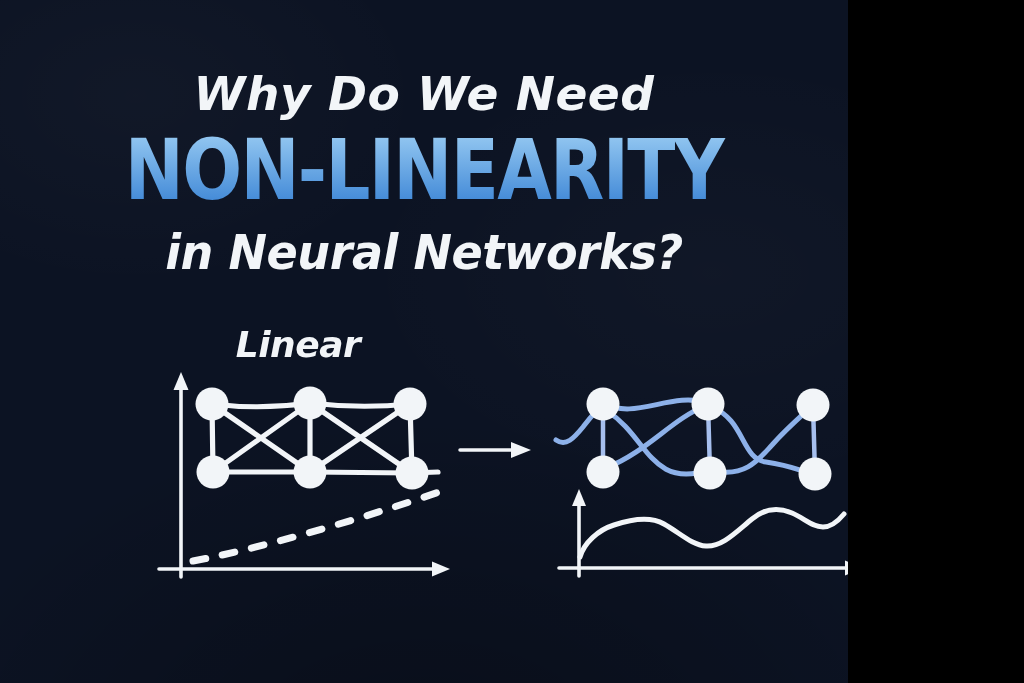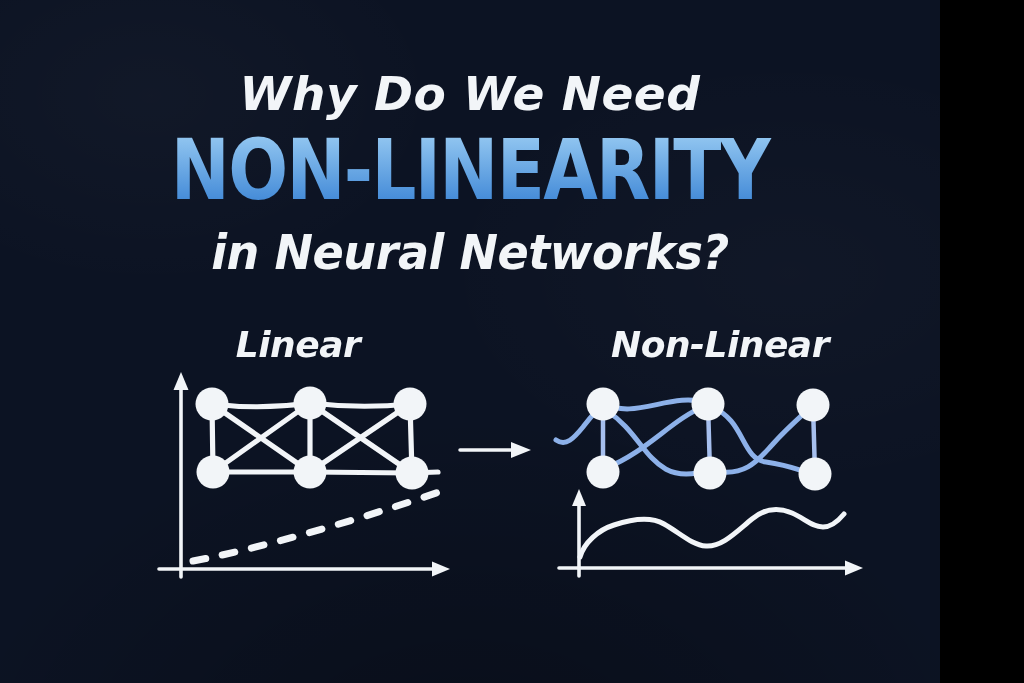--- a/index.html
+++ b/index.html
@@ -1,18 +1,18 @@
 <!DOCTYPE html>
 <html style="--color-bg: #0c1323; --color-ink: #f2f5f8; --color-blueTop: #93c7f1; --color-blueBottom: #3f87d6; --color-blueFallback: #5a9ede; --color-edgeBlue: #8db1e9; --color-edgeBlueLight: #a6bfee;"><head>
 <meta charset="utf-8">
 <style>
   html, body { margin: 0; padding: 0; background: #000; }
   .stage {
     position: relative;
-    width: 940px;
+    width: 848px;
     height: 683px;
     overflow: hidden;
     background:
       radial-gradient(420px 280px at 16% 14%, rgba(255,255,255,0.025), transparent 70%),
       radial-gradient(520px 320px at 84% 40%, rgba(255,255,255,0.02), transparent 70%),
       radial-gradient(700px 500px at 50% 115%, rgba(0,0,0,0.30), transparent 75%),
       var(--color-bg, #0c1323);
     font-family: "DejaVu Sans", sans-serif;
   }
   .title-line { position: absolute; left: 0; width: 100%; text-align: center; color: var(--color-ink, #f2f5f8); }
@@ -77,21 +77,20 @@
 </head>
 <body>
 
 <div class="stage">
 
   <div class="title-line t1">Why Do We Need</div>
   <div class="title-line t2">NON-LINEARITY</div>
   <div class="title-line t3">in Neural Networks?</div>
 
   <div class="panel-label label-linear">Linear</div>
-  <div class="panel-label label-nonlinear">Non-Linear</div>
 
   <svg class="scene" width="1024" height="683" viewBox="0 0 1024 683">
 
     <g>
       <path class="axis" d="M181,577 L181,390"></path>
       <polygon class="ah" points="181,372 173.5,390 188.5,390"></polygon>
       <path class="axis" d="M159,569 L434,569"></path>
       <polygon class="ah" points="450,569 432,561.5 432,576.5"></polygon>
       <path class="dash" d="M193,561 C252,550 346,524 439,492"></path>
     </g>

